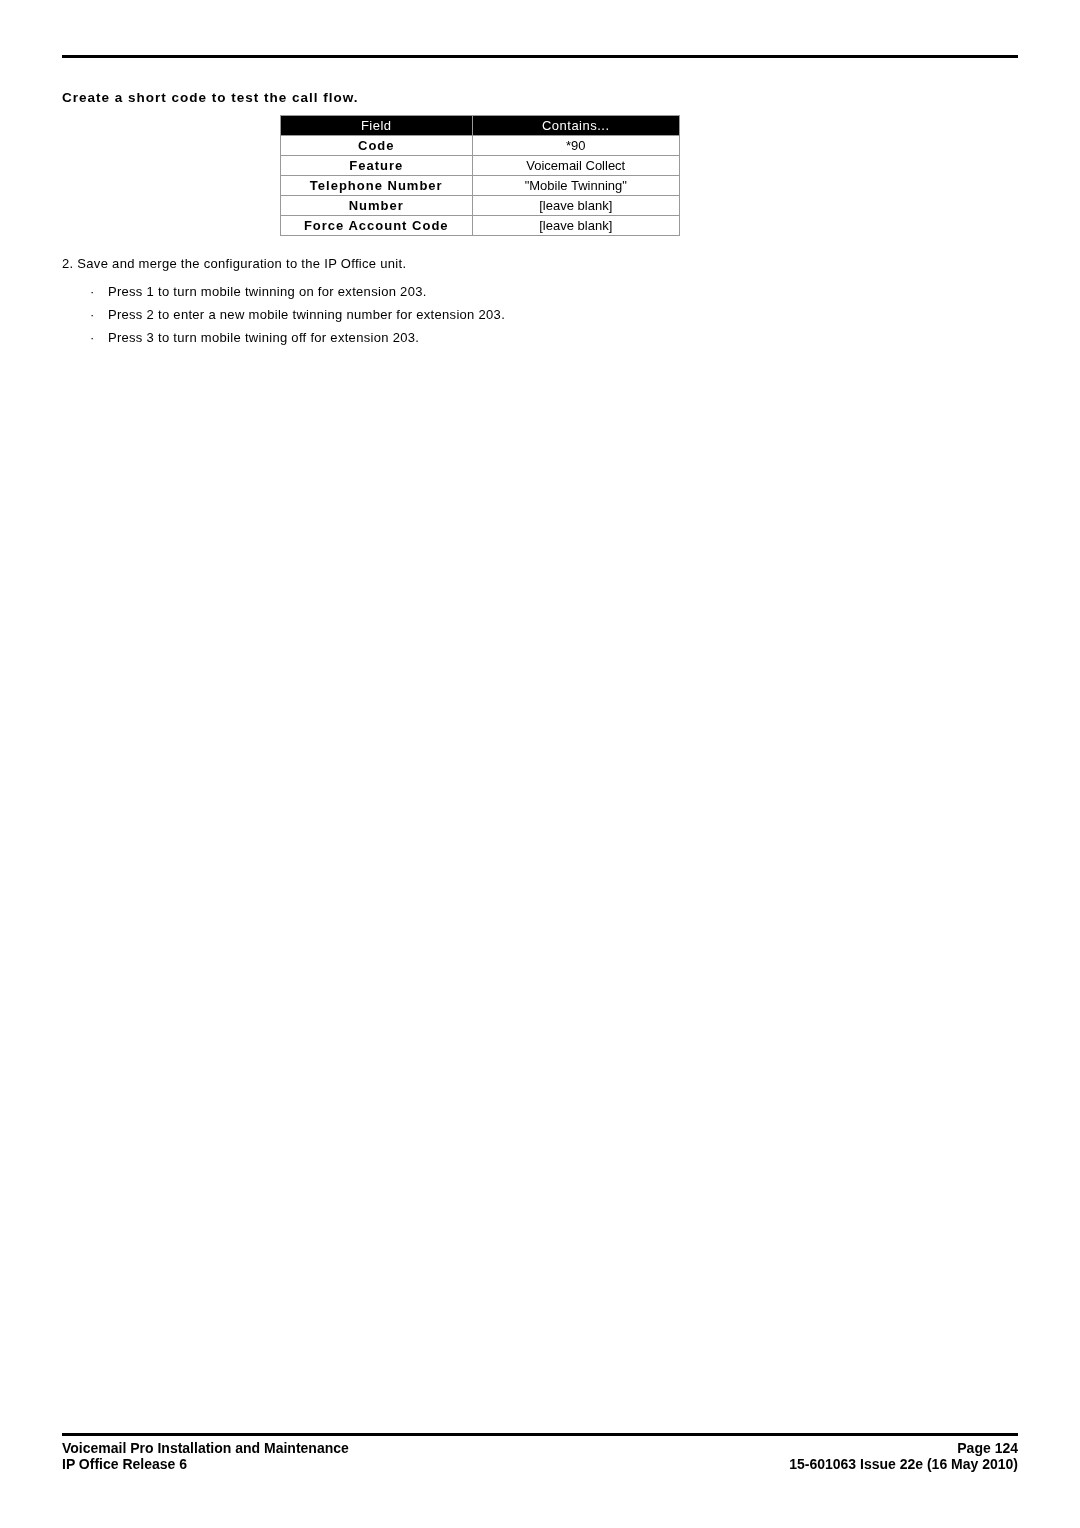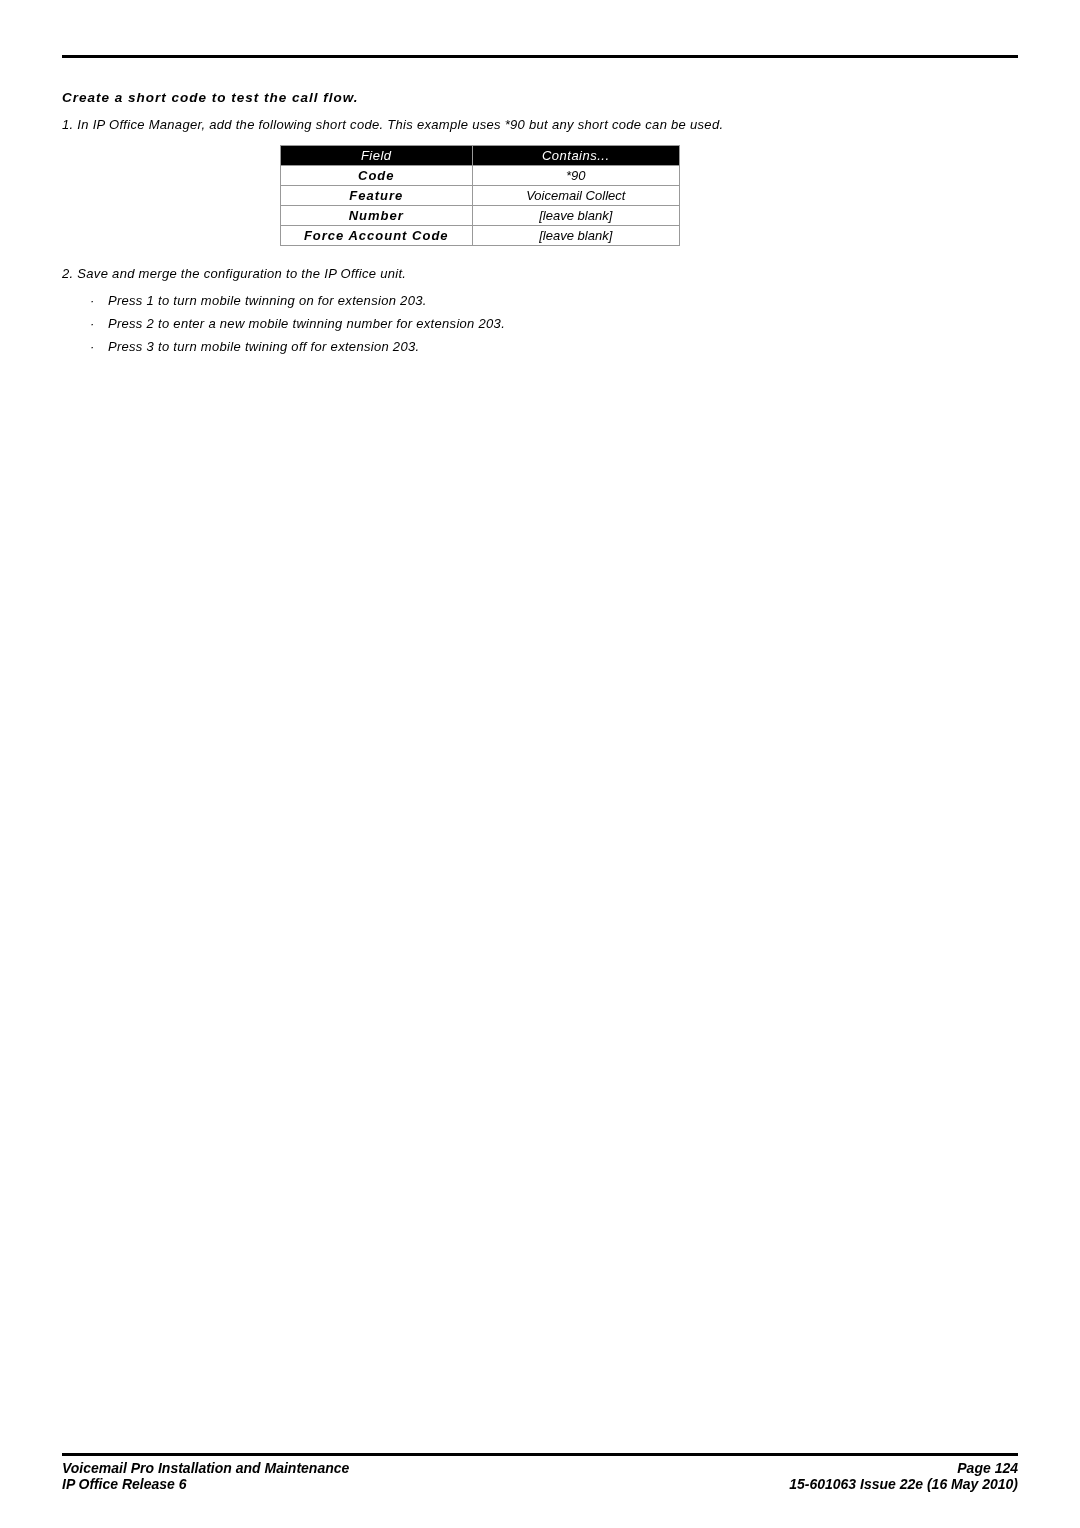--- a/index.html
+++ b/index.html
@@ -12,21 +12,20 @@
     width: 1080px;
     height: 1528px;
     position: relative;
   }
   .page {
     padding: 55px 62px 0 62px;
     box-sizing: border-box;
     width: 100%;
     height: 100%;
     position: relative;
-    font-style: italic;
   }
   .top-rule {
     border-top: 3px solid #000;
     margin-bottom: 32px;
   }
   .section-heading {
     font-weight: bold;
     letter-spacing: 1px;
     margin-bottom: 10px;
     font-size: 13.5px;
@@ -69,21 +68,21 @@
     letter-spacing: 0.3px;
   }
   .bullet-dot {
     display: inline-block;
     width: 14px;
   }
   .footer {
     position: absolute;
     left: 62px;
     right: 62px;
-    bottom: 36px;
+    bottom: 56px;
   }
   .footer-rule {
     border-top: 3px solid #000;
     margin-bottom: 4px;
   }
   .footer-row {
     display: flex;
     justify-content: space-between;
     font-weight: bold;
     font-size: 14px;
@@ -91,36 +90,39 @@
 </style>
 </head>
 <body>
 
 <div class="page">
 
   <div class="top-rule"></div>
 
   <div class="section-heading">Create a short code to test the call flow.</div>
 
-  <div class="step">1. In IP Office Manager, add the following short code. This example uses *90 but any short code can be used.</div>
 
   <div class="table-wrap">
     <table class="fields">
       <tbody>
           <tr>
         <th>Field</th>
         <th>Contains...</th>
       </tr>
       <tr>
         <td class="field-name">Code</td>
         <td>*90</td>
       </tr>
       <tr>
         <td class="field-name">Feature</td>
         <td>Voicemail Collect</td>
+      </tr>
+      <tr>
+        <td class="field-name">Telephone Number</td>
+        <td>"Mobile Twinning"</td>
       </tr>
       <tr>
         <td class="field-name">Number</td>
         <td>[leave blank]</td>
       </tr>
       <tr>
         <td class="field-name">Force Account Code</td>
         <td>[leave blank]</td>
       </tr>
     </tbody>

